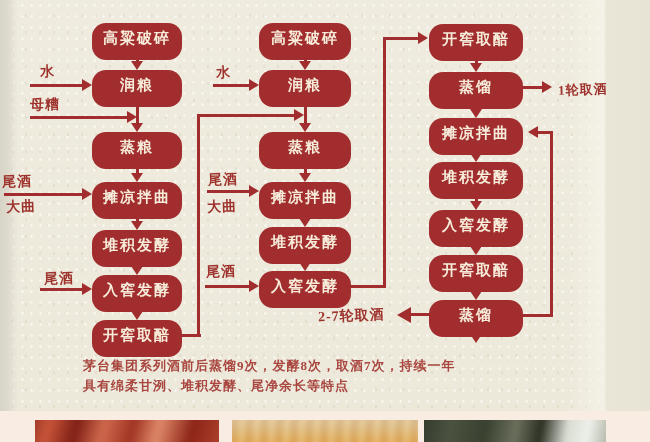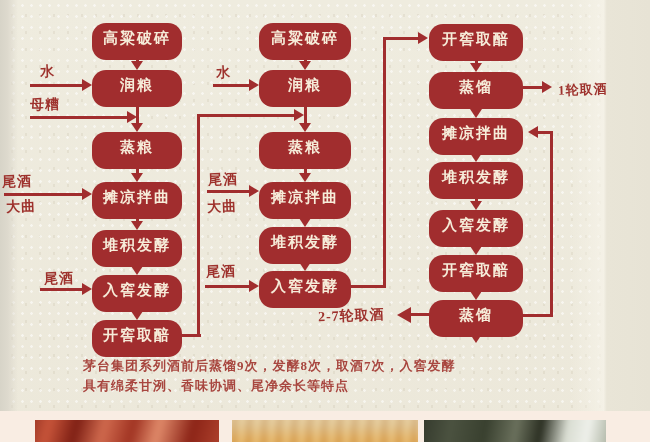--- a/index.html
+++ b/index.html
@@ -130,22 +130,22 @@
   <div class="ha ha-r" style="left:523px;top:86px;width:19px"></div>
   <span class="lbl small" style="left:558px;top:81px">1轮取酒</span>
 
   <div class="hl" style="left:523px;top:314px;width:30px"></div>
   <div class="vl" style="left:550px;top:131px;height:186px"></div>
   <div class="ha ha-l" style="left:538px;top:131px;width:14px"></div>
 
   <div class="ha ha-l bighead" style="left:411px;top:313px;width:18px"></div>
   <span class="lbl" style="left:318px;top:307px">2-7轮取酒</span>
 
-  <div class="caption" style="top:357px">茅台集团系列酒前后蒸馏9次，发酵8次，取酒7次，入窖发酵</div>
-  <div class="caption" style="top:377px">具有绵柔甘洌、香味协调、尾净余长等特点</div>
+  <div class="caption" style="top:357px">茅台集团系列酒前后蒸馏9次，发酵8次，取酒7次，持续一年</div>
+  <div class="caption" style="top:377px">具有绵柔甘洌、堆积发酵、尾净余长等特点</div>
 
   <div class="strip"></div>
   <div class="photo ph1" style="left:35px;width:184px">
       <div class="ph-inner"></div>
     </div>
   <div class="photo ph2" style="left:232px;width:186px">
       <div class="ph-inner"></div>
     </div>
   <div class="photo ph3" style="left:424px;width:182px">
       <div class="ph-inner"></div>

